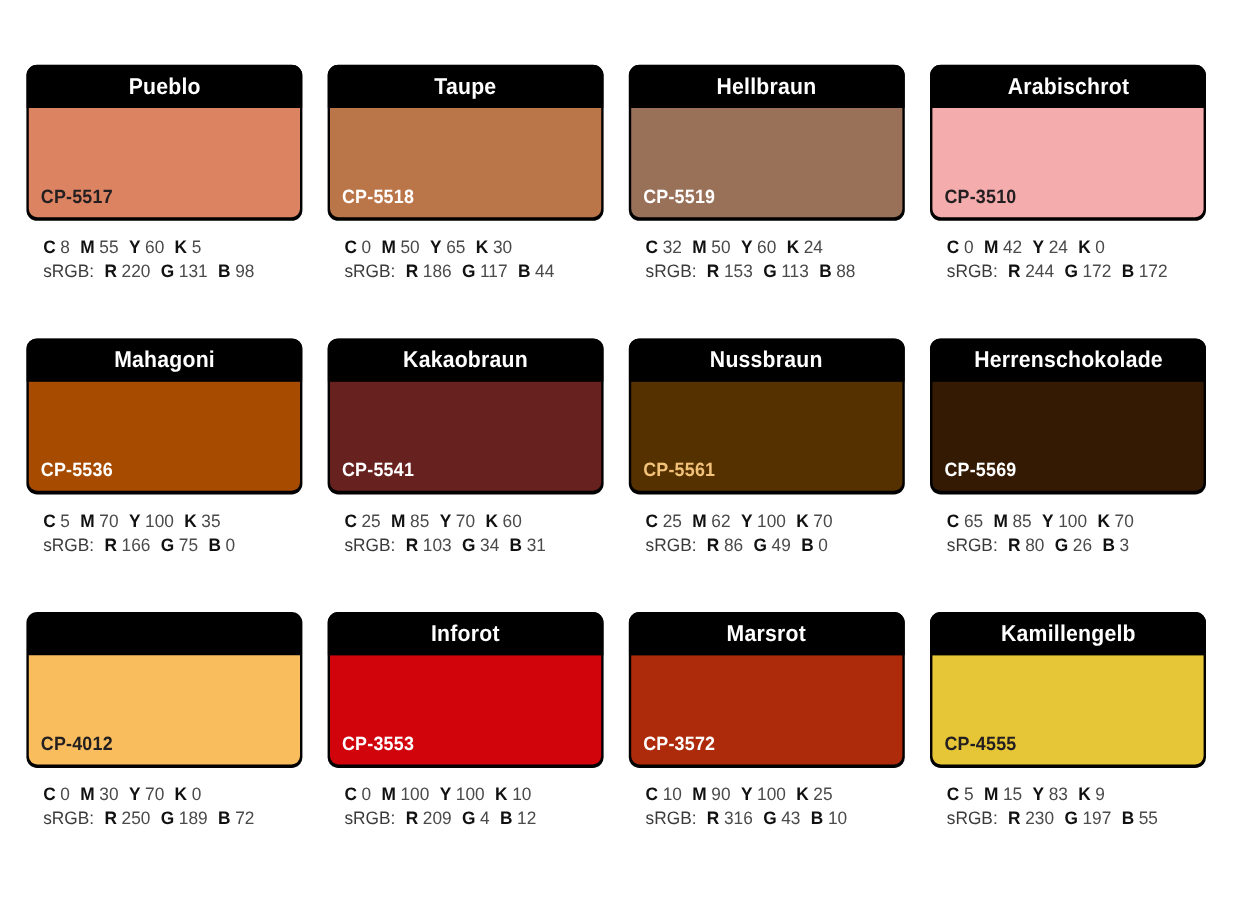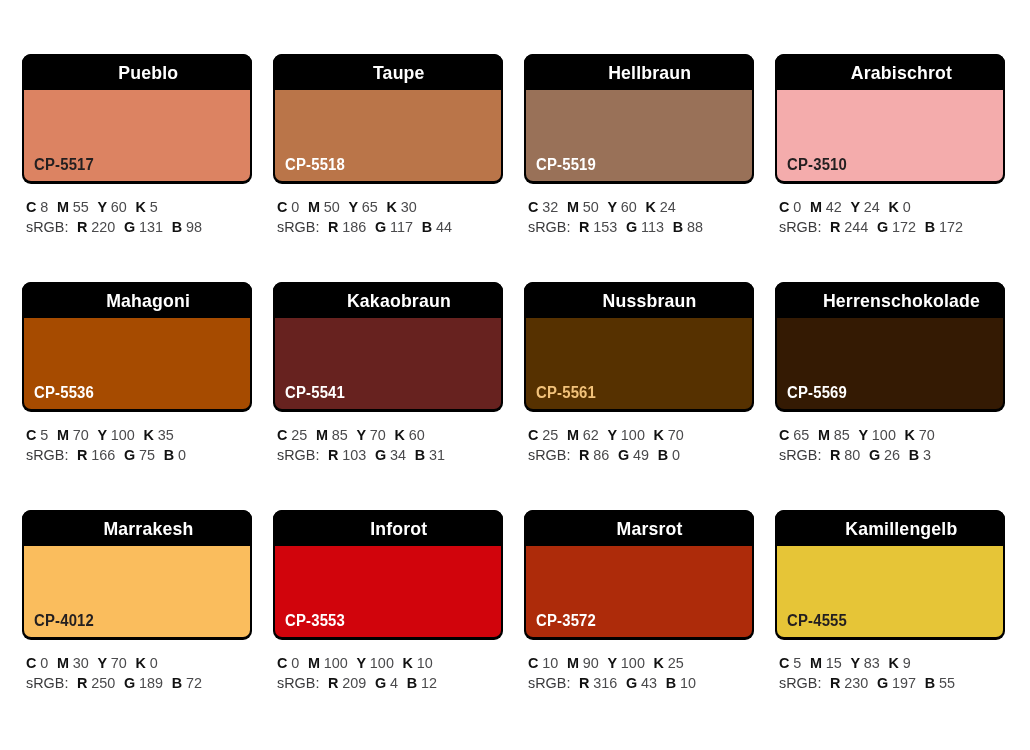--- a/index.html
+++ b/index.html
@@ -54,21 +54,20 @@
     position: absolute;
     left: 0;
     top: 0;
     width: 100%;
     height: 36px;
     background: #000000;
     display: flex;
     align-items: center;
     justify-content: center;
     z-index: 2;
-    padding-left: 11px;
   }
 
   .chip-title {
     color: #ffffff;
     font-size: 19px;
     font-weight: bold;
     letter-spacing: 0.2px;
     line-height: 1;
     transform: scaleX(0.93);
     transform-origin: center;
@@ -97,20 +96,21 @@
     transform: scaleX(0.93);
     transform-origin: left center;
     z-index: 3;
     white-space: nowrap;
   }
 
   
   .values {
     margin-top: 13px;
     padding-left: 4px;
+    margin-left: 10px;
   }
 
   .vline {
     font-size: 15px;
     line-height: 20px;
     color: #3a3a3c;
     white-space: nowrap;
     transform: scaleX(0.96);
     transform-origin: left center;
   }
@@ -238,23 +238,20 @@
           <div class="chip-code" style="color: rgb(255, 255, 255);">CP-5569</div>
         </div>
         <div class="values">
           <div class="vline"><span class="k">C</span><span class="gap-sm"></span><span class="n">65</span><span class="gap"></span><span class="k">M</span><span class="gap-sm"></span><span class="n">85</span><span class="gap"></span><span class="k">Y</span><span class="gap-sm"></span><span class="n">100</span><span class="gap"></span><span class="k">K</span><span class="gap-sm"></span><span class="n">70</span></div>
           <div class="vline"><span class="lbl">sRGB:</span><span class="gap"></span><span class="k">R</span><span class="gap-sm"></span><span class="n">80</span><span class="gap"></span><span class="k">G</span><span class="gap-sm"></span><span class="n">26</span><span class="gap"></span><span class="k">B</span><span class="gap-sm"></span><span class="n">3</span></div>
         </div>
       </div>
       <div class="swatch">
         <div class="chip">
           <div class="chip-fill" style="background: rgb(250, 189, 93);"></div>
-          <div class="chip-header">
-            <span class="chip-title">Marrakesh</span>
-          </div>
           <div class="chip-code" style="color: rgb(35, 31, 32);">CP-4012</div>
         </div>
         <div class="values">
           <div class="vline"><span class="k">C</span><span class="gap-sm"></span><span class="n">0</span><span class="gap"></span><span class="k">M</span><span class="gap-sm"></span><span class="n">30</span><span class="gap"></span><span class="k">Y</span><span class="gap-sm"></span><span class="n">70</span><span class="gap"></span><span class="k">K</span><span class="gap-sm"></span><span class="n">0</span></div>
           <div class="vline"><span class="lbl">sRGB:</span><span class="gap"></span><span class="k">R</span><span class="gap-sm"></span><span class="n">250</span><span class="gap"></span><span class="k">G</span><span class="gap-sm"></span><span class="n">189</span><span class="gap"></span><span class="k">B</span><span class="gap-sm"></span><span class="n">72</span></div>
         </div>
       </div>
       <div class="swatch">
         <div class="chip">
           <div class="chip-fill" style="background: rgb(209, 4, 12);"></div>

